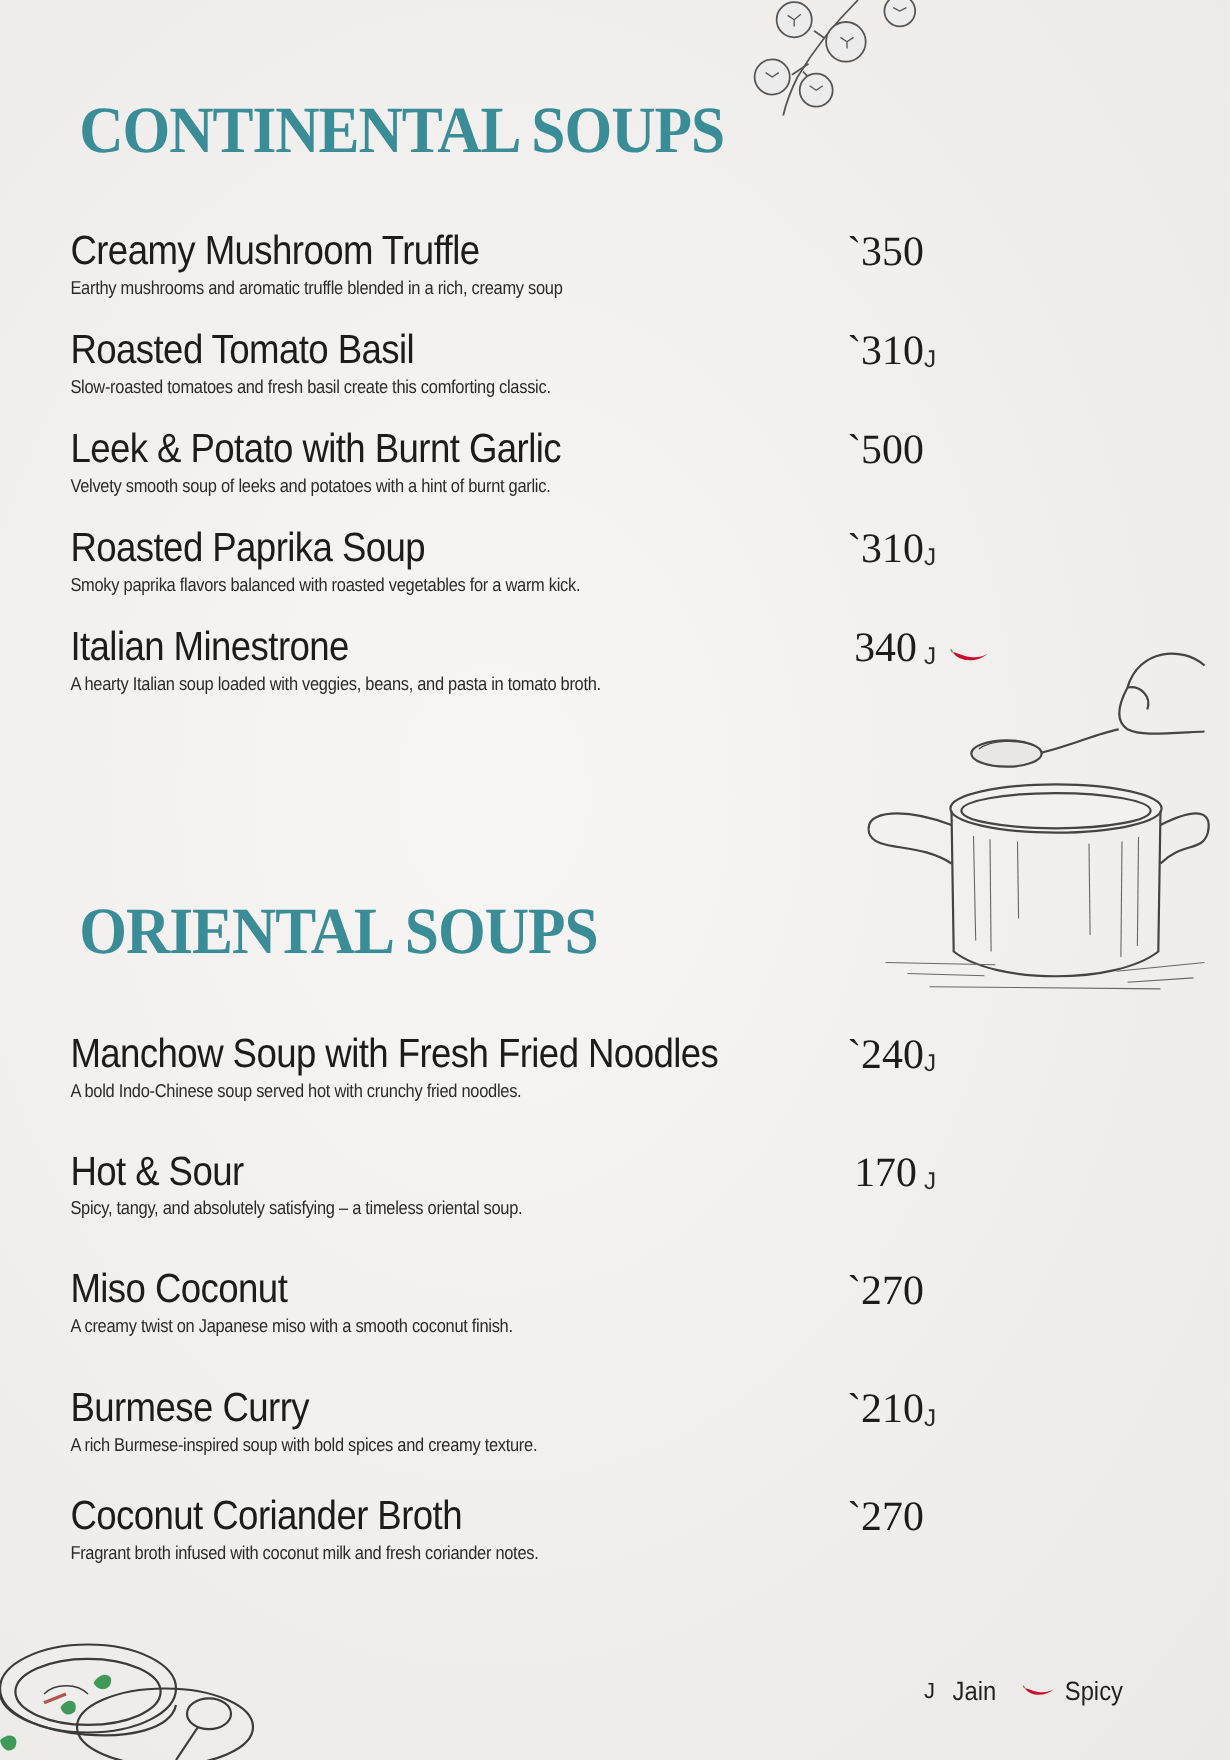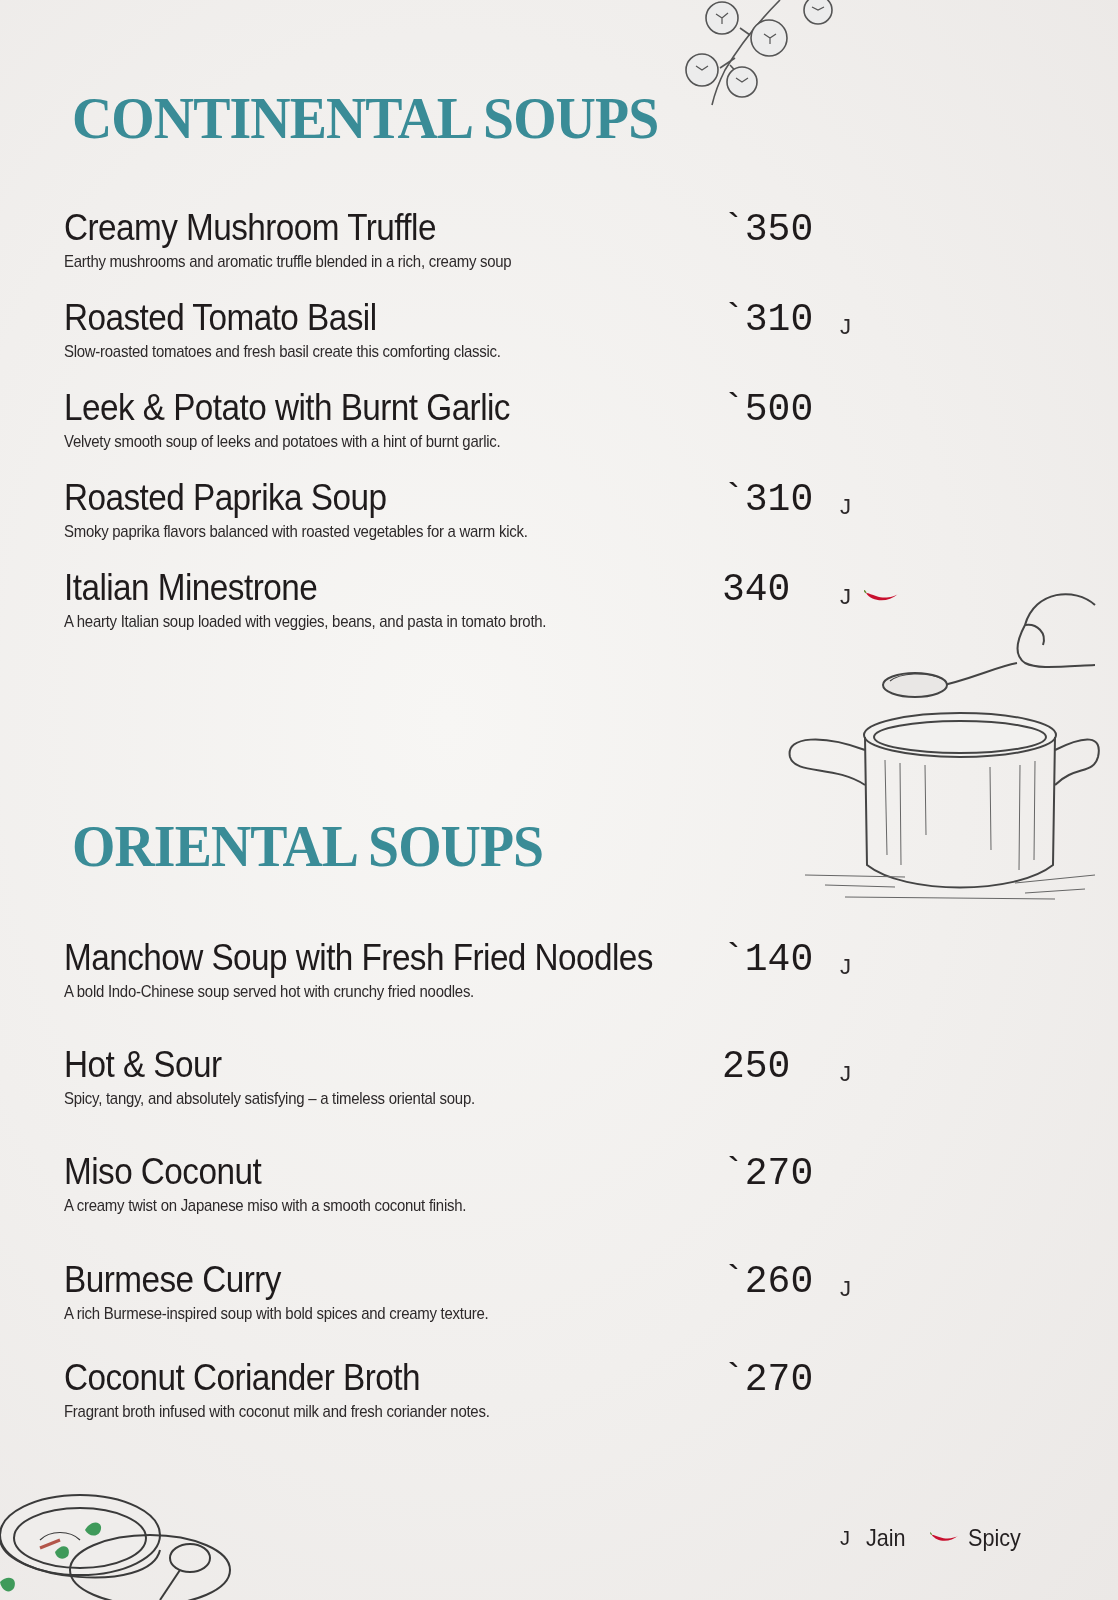--- a/index.html
+++ b/index.html
@@ -50,23 +50,23 @@
       letter-spacing: -0.3px;
       transform: scaleX(0.88);
       transform-origin: left center;
       white-space: nowrap;
     }
     .item-price {
       position: absolute;
       left: 658px;
       width: 166px;
       top: 2px;
-      text-align: left;
+      text-align: center;
       padding-right: 0;
-      font-family: Liberation Mono, monospace;
+      font-family: Liberation Serif, serif;
       font-size: 38px;
       color: #1f1b1c;
       white-space: nowrap;
       line-height: 1.05;
     }
     .tag-jain {
       position: absolute;
       left: 776px;
       top: 16px;
       font-size: 22px;
@@ -187,41 +187,41 @@
       <path d="M60 312 L270 314"></path>
     </g>
   </g>
 </svg>
 
 <div class="section-title" style="top:816px;">ORIENTAL SOUPS</div>
 
 <div class="item" style="top:938px;">
   <div class="item-name">Manchow Soup with Fresh Fried Noodles</div>
   <div class="item-desc">A bold Indo-Chinese soup served hot with crunchy fried noodles.</div>
-  <div class="item-price">`140</div>
+  <div class="item-price">`240</div>
   <div class="tag-jain">J</div>
 </div>
 
 <div class="item" style="top:1045px;">
   <div class="item-name">Hot &amp; Sour</div>
   <div class="item-desc">Spicy, tangy, and absolutely satisfying – a timeless oriental soup.</div>
-  <div class="item-price">250</div>
+  <div class="item-price">170</div>
   <div class="tag-jain">J</div>
 </div>
 
 <div class="item" style="top:1152px;">
   <div class="item-name">Miso Coconut</div>
   <div class="item-desc">A creamy twist on Japanese miso with a smooth coconut finish.</div>
   <div class="item-price">`270</div>
 </div>
 
 <div class="item" style="top:1260px;">
   <div class="item-name">Burmese Curry</div>
   <div class="item-desc">A rich Burmese-inspired soup with bold spices and creamy texture.</div>
-  <div class="item-price">`260</div>
+  <div class="item-price">`210</div>
   <div class="tag-jain">J</div>
 </div>
 
 <div class="item" style="top:1358px;">
   <div class="item-name">Coconut Coriander Broth</div>
   <div class="item-desc">Fragrant broth infused with coconut milk and fresh coriander notes.</div>
   <div class="item-price">`270</div>
 </div>
 
 <svg class="illus" style="left:0;top:1470px;" width="240" height="130" viewBox="0 0 240 130">

